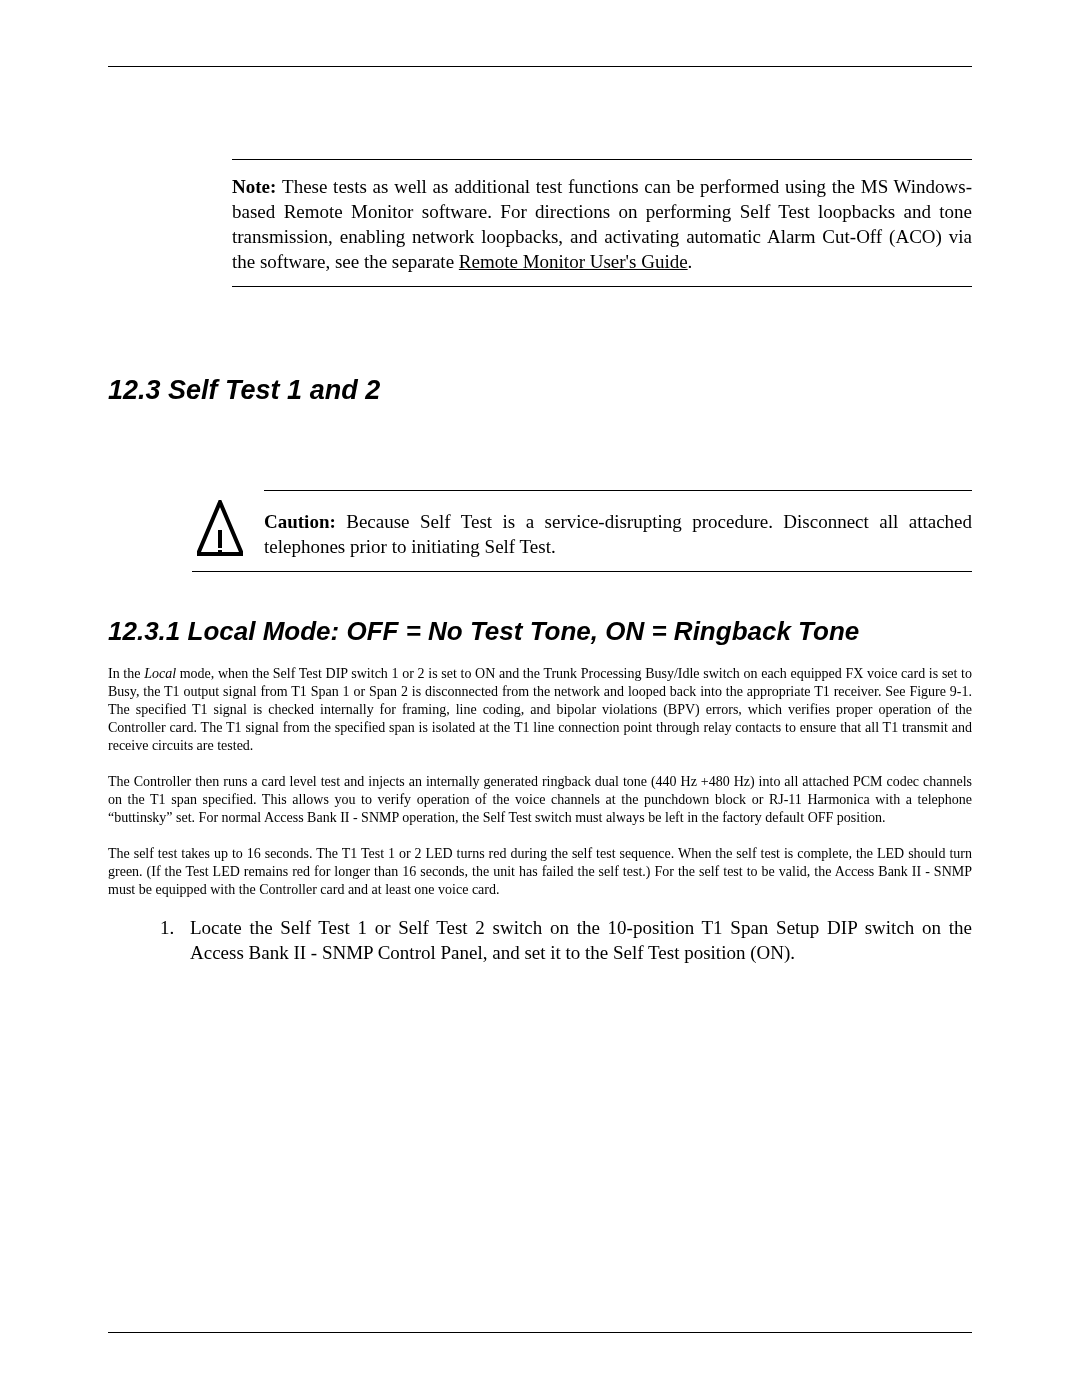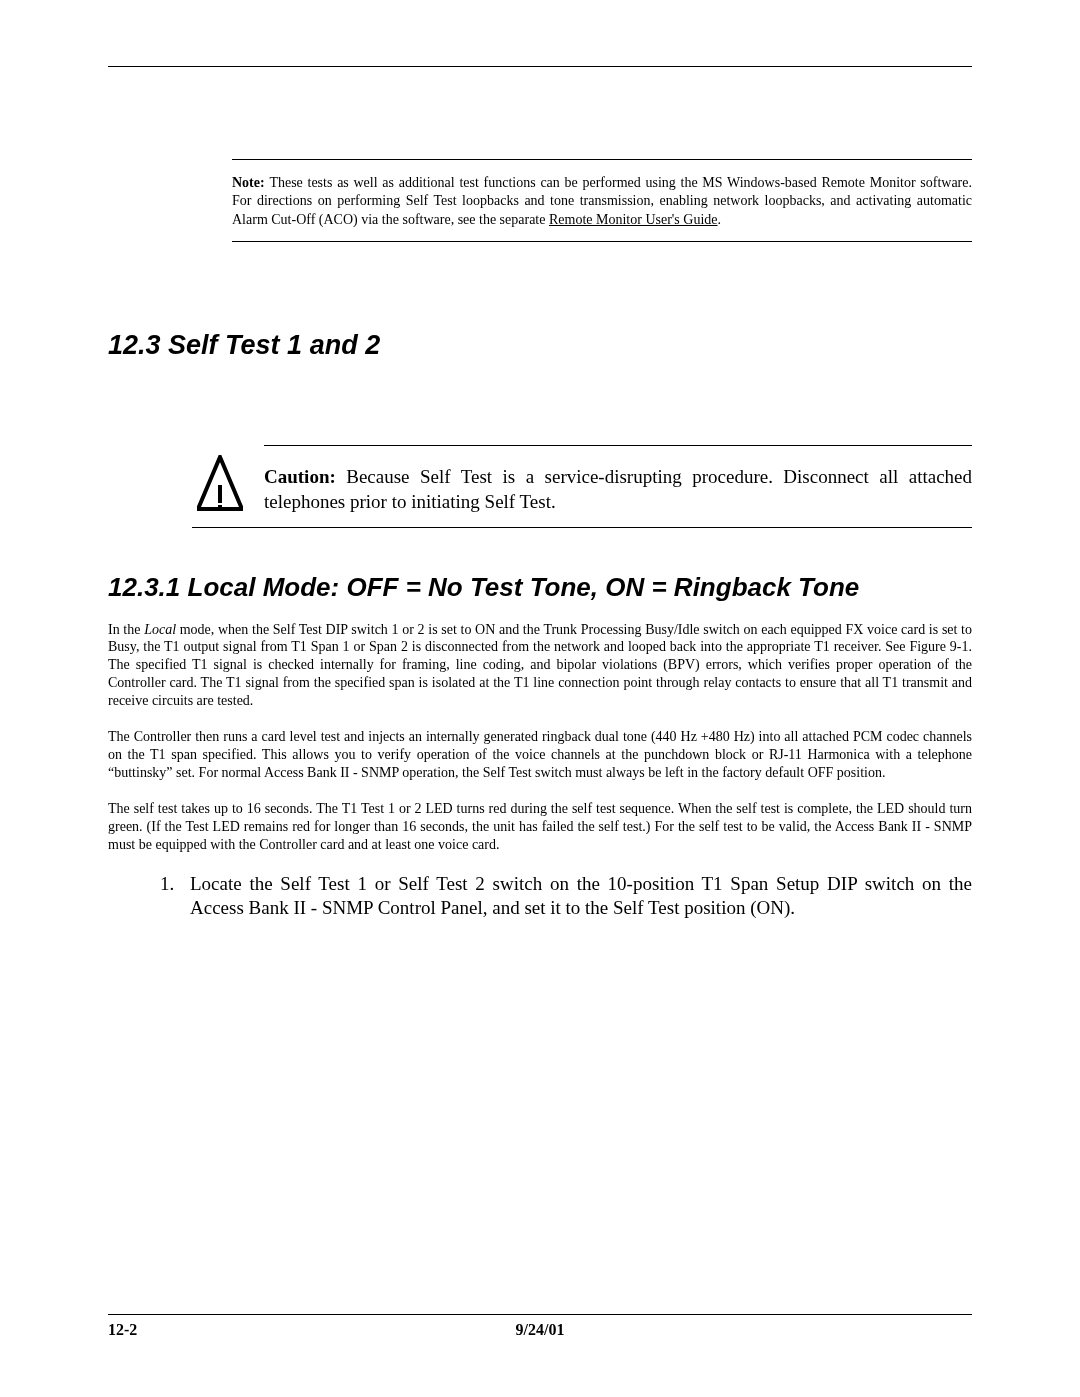--- a/index.html
+++ b/index.html
@@ -20,21 +20,21 @@
     border: none;
     border-top: 1px solid #000;
     margin: 0;
   }
   .note-block {
     margin-left: 124px;   
     margin-top: 92px;
   }
   .note-block .rule { margin-left: 0; }
   .note-text {
-    font-size: 14px;
+    font-size: 19px;
     line-height: 1.32;
     margin: 14px 0 12px 0;
     text-align: justify;
   }
   .underline { text-decoration: underline; }
   .section-title {
     font-family: Arial, Helvetica, sans-serif;
     font-weight: bold;
     font-style: italic;
     font-size: 27px;
@@ -170,20 +170,15 @@
 
   <div class="ol">
     <div class="li">
       <div class="num">1.</div>
       <div class="txt">Locate the Self Test 1 or Self Test 2 switch on the 10-position T1 Span Setup DIP switch on the Access Bank II - SNMP Control Panel, and set it to the Self Test position (ON).</div>
     </div>
   </div>
 
   <div class="footer">
     <hr class="rule">
-    <div class="footer-row">
-      <div class="footer-left">12-2</div>
-      <div class="footer-center">9/24/01</div>
-      <div class="footer-right"></div>
-    </div>
   </div>
 
 </div>
 
 </body></html>

